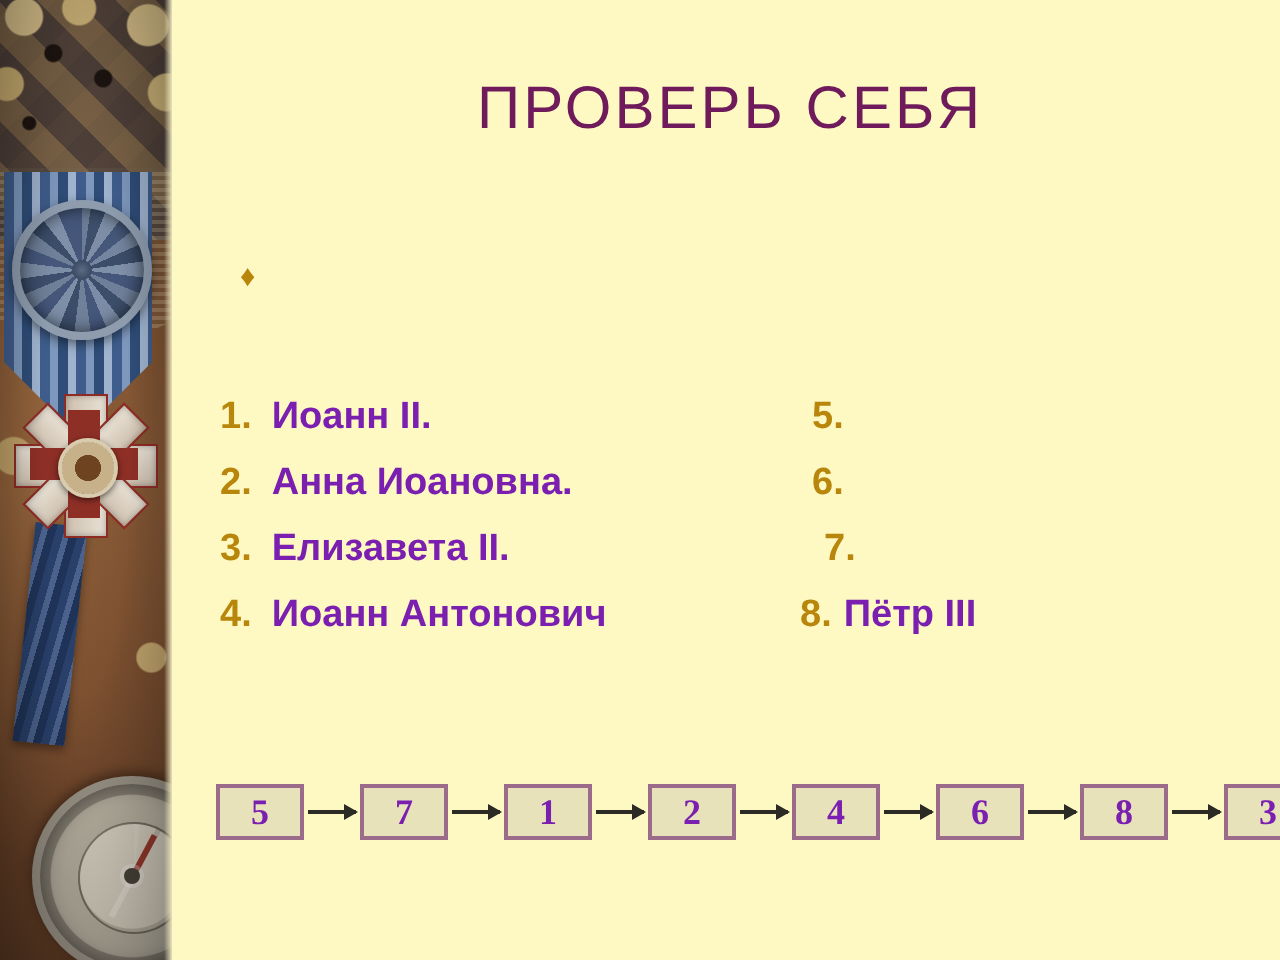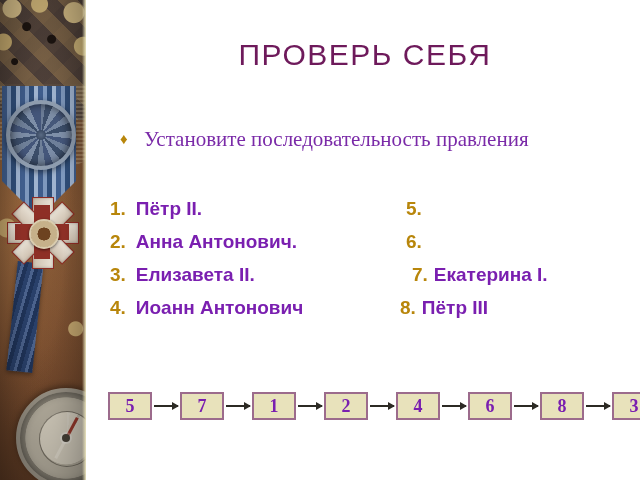--- a/index.html
+++ b/index.html
@@ -14,21 +14,21 @@
     background: #e8e2bb;
     font-family: "Liberation Sans", sans-serif;
     position: relative;
   }
 
   #slide {
     position: absolute;
     left: 0; top: 0;
     width: 640px;
     height: 480px;
-    background: #ffffff;
+    background: #fef9c3;
     overflow: hidden;
   }
 
   
   #photo-strip {
     position: absolute;
     left: 0; top: 0;
     width: 86px;
     height: 480px;
     overflow: hidden;
@@ -342,53 +342,51 @@
       <div id="ph-needle"></div>
     </div>
     <div class="ph-layer" id="ph-vignette"></div>
     <div class="ph-layer" id="ph-edge"></div>
   </div>
 
   <div id="title">ПРОВЕРЬ СЕБЯ</div>
 
   <div id="bullet-block">
     <span id="bullet-marker">♦</span>
-    <span id="bullet-text">Установите последовательность правления</span>
   </div>
 
   <div id="list-area">
 
     <div class="list-row">
       <div class="col-left">
         <span class="num">1.</span>
-        <span class="name">Пётр II.</span>
+        <span class="name">Иоанн II.</span>
       </div>
       <div class="col-right">
         <span class="num">5.</span>
       </div>
     </div>
 
     <div class="list-row">
       <div class="col-left">
         <span class="num">2.</span>
-        <span class="name">Анна Антонович.</span>
+        <span class="name">Анна Иоановна.</span>
       </div>
       <div class="col-right">
         <span class="num">6.</span>
       </div>
     </div>
 
     <div class="list-row">
       <div class="col-left">
         <span class="num">3.</span>
         <span class="name">Елизавета II.</span>
       </div>
       <div class="col-right">
         <span class="num">7.</span>
-        <span class="name">Екатерина I.</span>
       </div>
     </div>
 
     <div class="list-row">
       <div class="col-left">
         <span class="num">4.</span>
         <span class="name">Иоанн Антонович</span>
       </div>
       <div class="col-right">
         <span class="num">8.</span>

